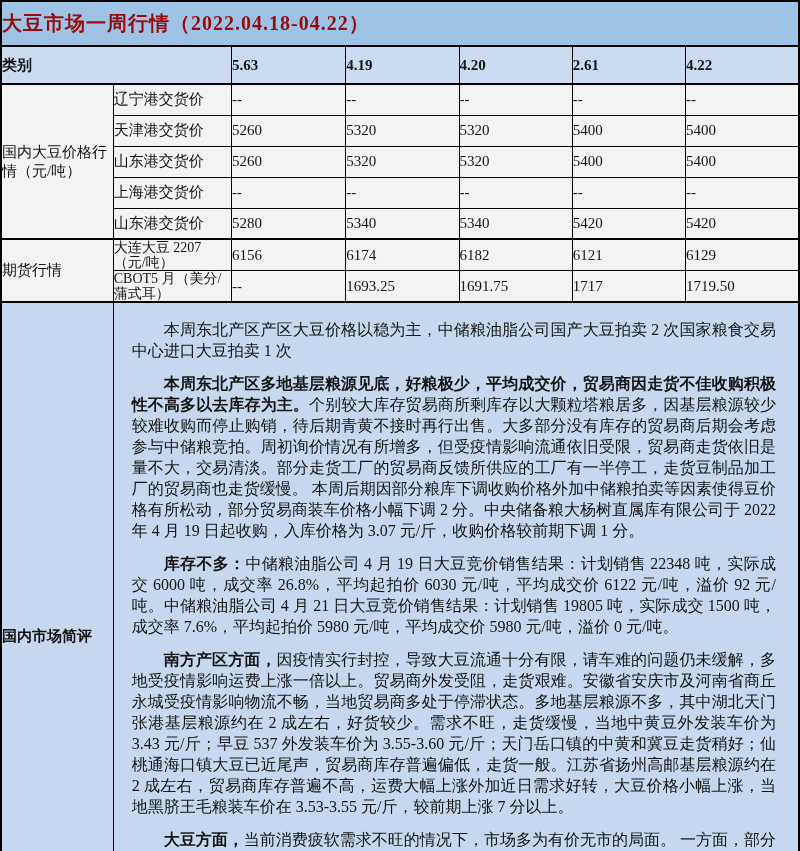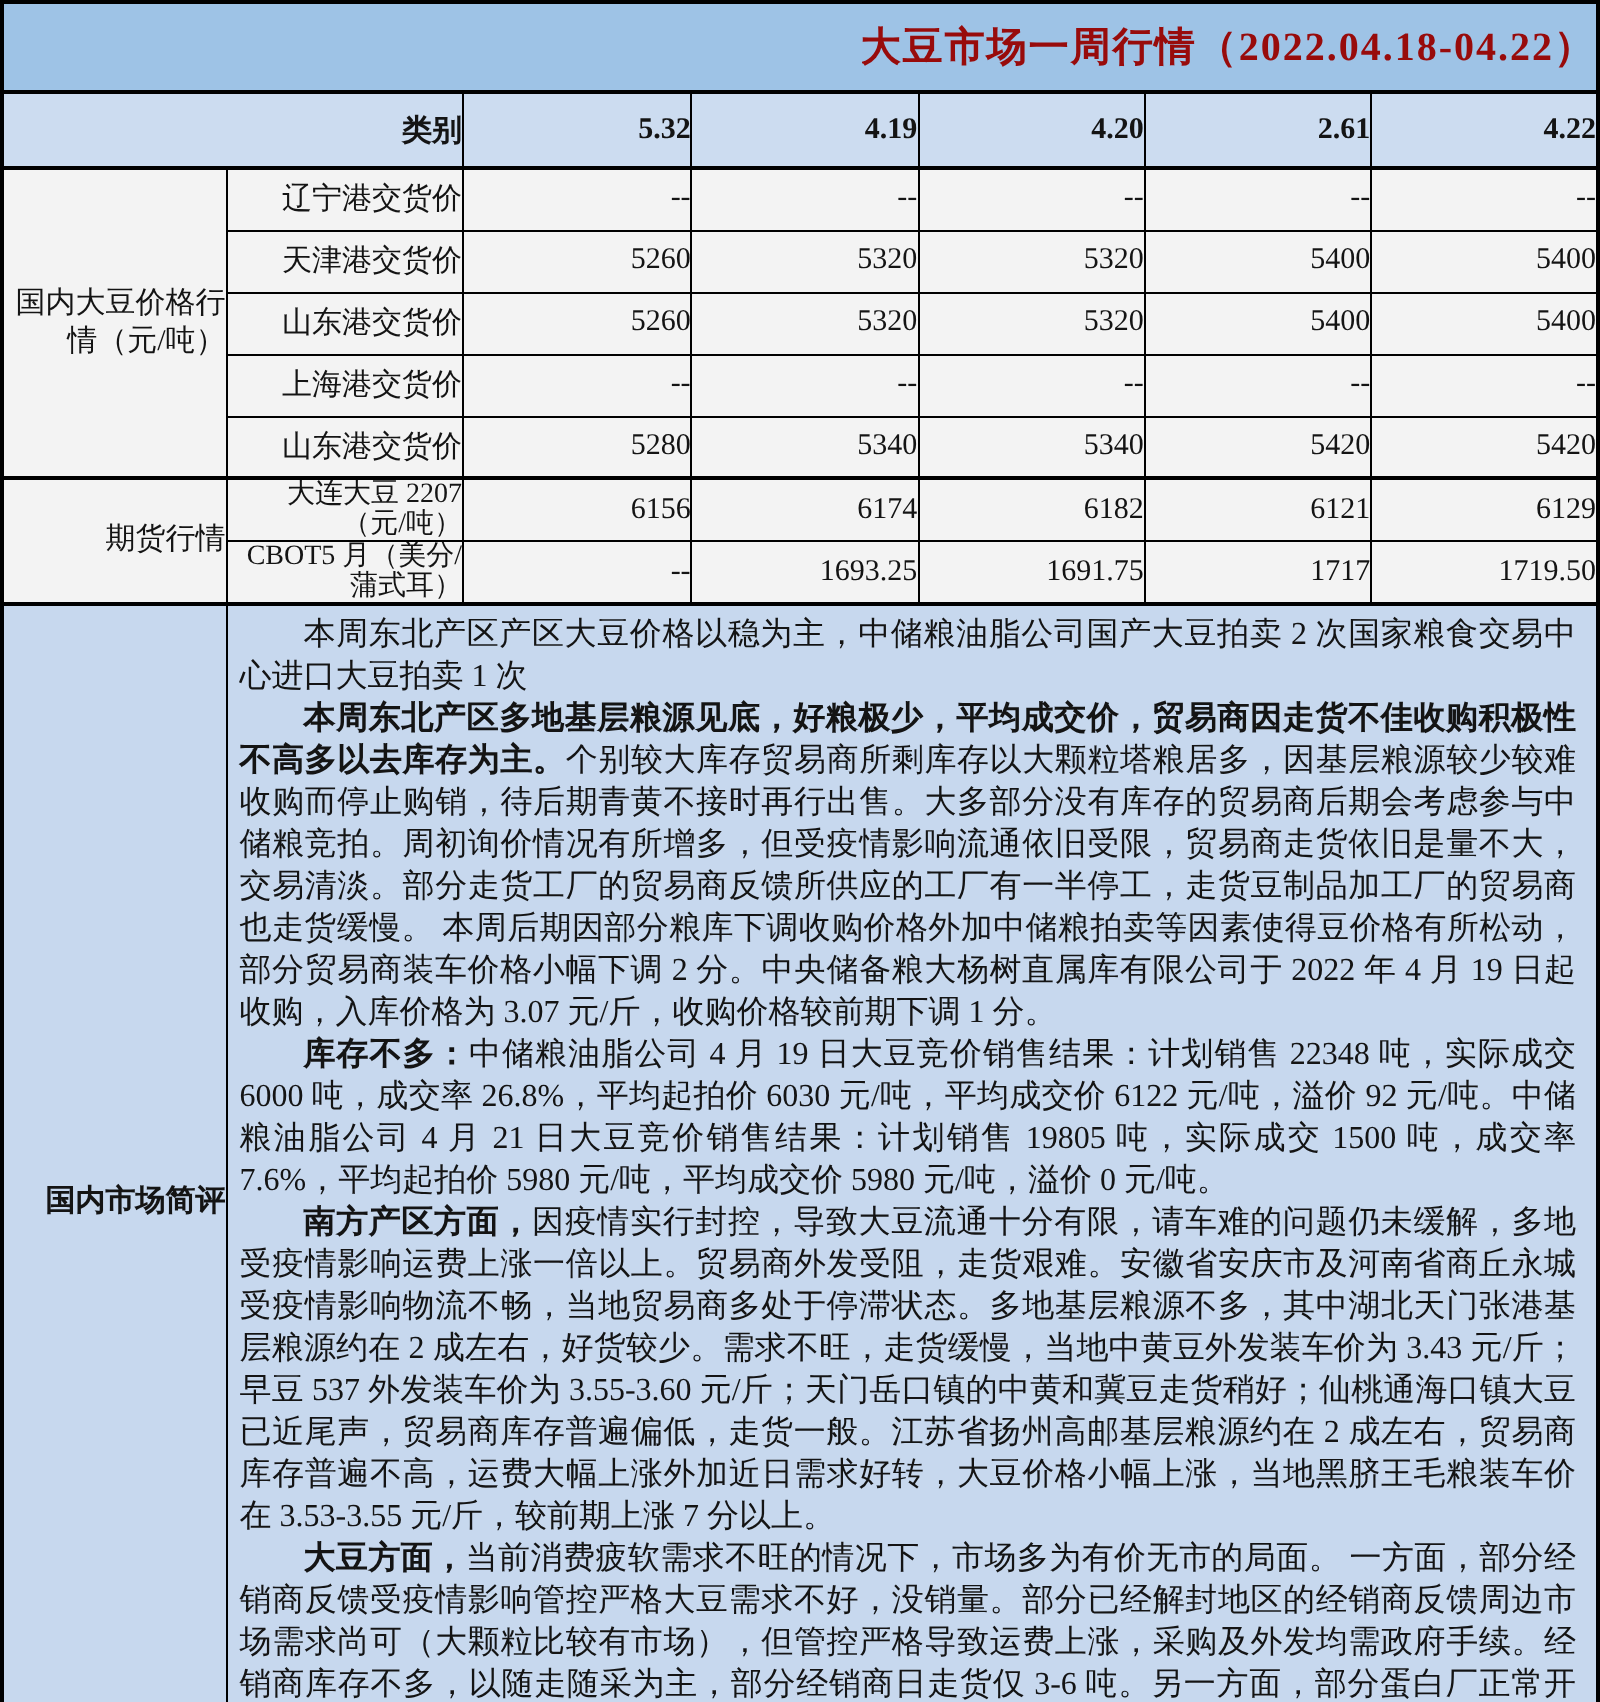--- a/index.html
+++ b/index.html
@@ -6,34 +6,34 @@
     --title_bg:#9ec3e6; --header_bg:#ccdcf0; --review_bg:#c7d8ee;
     --cell_bg:#f3f3f3; --remark_bg:#9cc0e4; --title_red:#980b0b;
     --body_red:#943634; --border:#000000; --text:#141414;
   }
   html,body{margin:0;padding:0;background:#fff;}
   .doc{
     width:800px;height:851px;border-collapse:collapse;table-layout:fixed;
     font-family:"Liberation Serif","DejaVu Serif",serif;color:var(--text);
     background:var(--cell_bg);border:2px solid var(--border);
   }
-  td{border:1px solid var(--border);text-align:right;vertical-align:middle;
+  td{border:1px solid var(--border);text-align:left;vertical-align:middle;
      padding:0;overflow:hidden;font-size:15px;}
   tr.h-title{height:45px;} tr.h-head{height:38px;} tr.h-price{height:31px;}
   tr.h-fut{height:30px;} tr.h-review{height:458px;}
   .thick-top td{border-top-width:2px;}
   .title-cell{background:var(--title_bg);color:var(--title_red);
     font-weight:bold;font-size:20px;letter-spacing:1px;border-bottom-width:2px;}
   .head-cell{background:var(--header_bg);font-weight:bold;border-bottom-width:2px;}
   .big-label{font-weight:normal;line-height:19px;}
   .sub2{font-size:14px;line-height:15px;}
   .review-label{background:var(--review_bg);font-weight:bold;}
   .review-cell{background:var(--review_bg);text-align:left;vertical-align:top;
     padding:4px 10px 2px 6px;}
-  .review-cell p{margin:0;font-size:16px;line-height:21px;text-indent:2em;
+  .review-cell p{margin:12px;font-size:16px;line-height:21px;text-indent:2em;
     text-align:justify;}
 </style>
 </head>
 <body>
 
 <table class="doc">
   <colgroup>
     <col style="width:112px">
       <col style="width:118px">
     <col style="width:114px">
@@ -43,21 +43,21 @@
       <col style="width:113px">
   </colgroup>
 
   <tbody>
       <tr class="h-title">
     <td colspan="7" class="title-cell">大豆市场一周行情（2022.04.18-04.22）</td>
   </tr>
 
   <tr class="h-head">
     <td colspan="2" class="head-cell">类别</td>
-    <td class="head-cell">5.32</td>
+    <td class="head-cell">5.63</td>
     <td class="head-cell">4.19</td>
     <td class="head-cell">4.20</td>
     <td class="head-cell">2.61</td>
     <td class="head-cell">4.22</td>
   </tr>
 
   <tr class="h-price">
     <td rowspan="5" class="big-label">国内大豆价格行情（元/吨）</td>
     <td>辽宁港交货价</td>
     <td>--</td>

